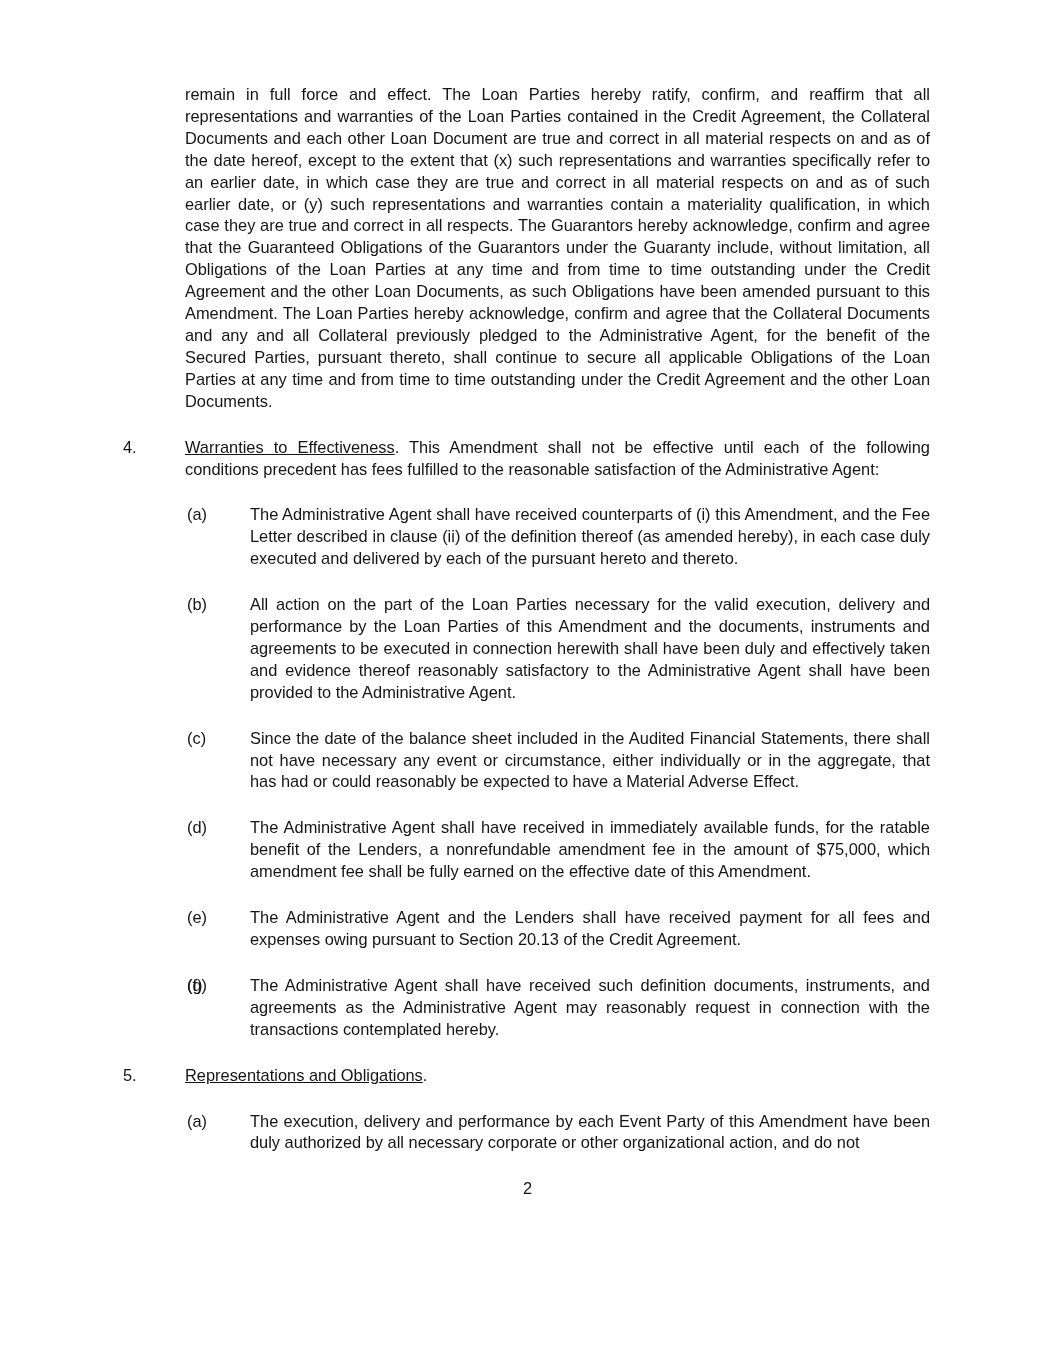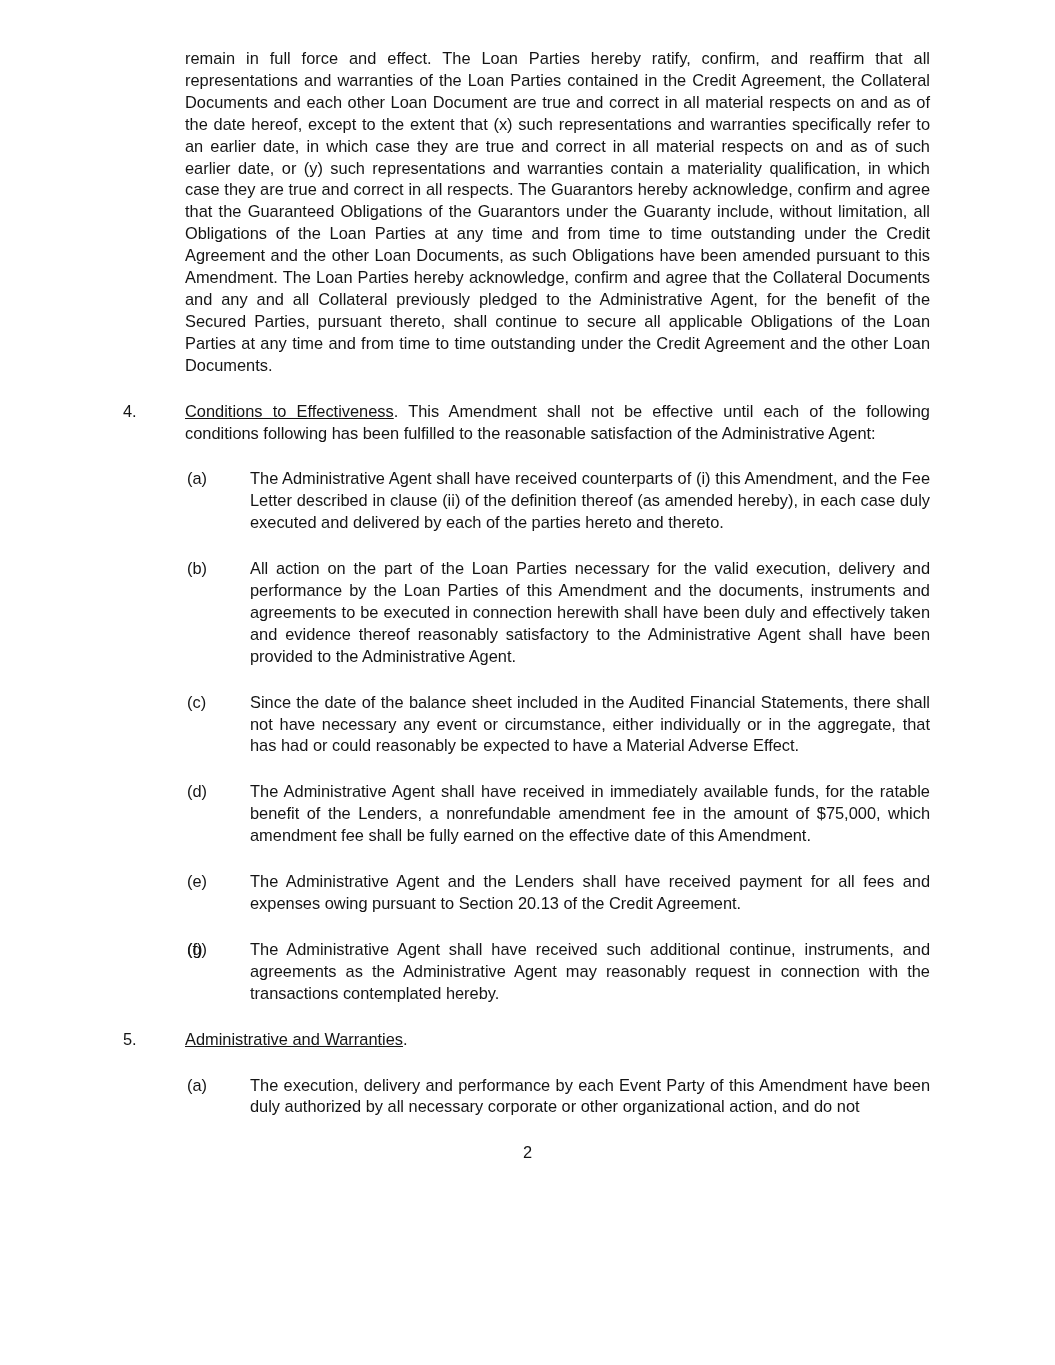--- a/index.html
+++ b/index.html
@@ -11,21 +11,21 @@
     position: relative;
     width: 1055px;
     height: 1365px;
     background: #ffffff;
     overflow: hidden;
     font-family: "Liberation Sans", sans-serif;
     font-size: 16.4px;
     line-height: 21.9px;
     color: #141414;
     box-sizing: border-box;
-    padding-top: 48px;
+    padding-top: 84px;
   }
   .para {
     margin: 0 0 24px 185px;
     width: 745px;
     text-align: justify;
   }
   .section-row {
     position: relative;
     margin-bottom: 24px;
   }
@@ -64,26 +64,26 @@
 </style>
 </head>
 <body>
 
 <div class="page">
 
   <p class="para">remain in full force and effect.  The Loan Parties hereby ratify, confirm, and reaffirm that all representations and warranties of the Loan Parties contained in the Credit Agreement, the Collateral Documents and each other Loan Document are true and correct in all material respects on and as of the date hereof, except to the extent that (x) such representations and warranties specifically refer to an earlier date, in which case they are true and correct in all material respects on and as of such earlier date, or (y) such representations and warranties contain a materiality qualification, in which case they are true and correct in all respects.  The Guarantors hereby acknowledge, confirm and agree that the Guaranteed Obligations of the Guarantors under the Guaranty include, without limitation, all Obligations of the Loan Parties at any time and from time to time outstanding under the Credit Agreement and the other Loan Documents, as such Obligations have been amended pursuant to this Amendment.  The Loan Parties hereby acknowledge, confirm and agree that the Collateral Documents and any and all Collateral previously pledged to the Administrative Agent, for the benefit of the Secured Parties, pursuant thereto, shall continue to secure all applicable Obligations of the Loan Parties at any time and from time to time outstanding under the Credit Agreement and the other Loan Documents.</p>
 
   <div class="section-row">
     <span class="sec-num">4.</span>
-    <p class="sec-body"><span class="heading-underline">Conditions to Effectiveness</span><span>.  This Amendment shall not be effective until each of the following conditions following has been fulfilled to the reasonable satisfaction of the Administrative Agent:</span></p>
+    <p class="sec-body"><span class="heading-underline">Warranties to Effectiveness</span><span>.  This Amendment shall not be effective until each of the following conditions precedent has fees fulfilled to the reasonable satisfaction of the Administrative Agent:</span></p>
   </div>
 
   <div class="subitem">
     <span class="sub-label">(a)</span>
-    <p class="sub-text">The Administrative Agent shall have received counterparts of (i) this Amendment, and the Fee Letter described in clause (ii) of the definition thereof (as amended hereby), in each case duly executed and delivered by each of the parties hereto and thereto.</p>
+    <p class="sub-text">The Administrative Agent shall have received counterparts of (i) this Amendment, and the Fee Letter described in clause (ii) of the definition thereof (as amended hereby), in each case duly executed and delivered by each of the pursuant hereto and thereto.</p>
   </div>
 
   <div class="subitem">
     <span class="sub-label">(b)</span>
     <p class="sub-text">All action on the part of the Loan Parties necessary for the valid execution, delivery and performance by the Loan Parties of this Amendment and the documents, instruments and agreements to be executed in connection herewith shall have been duly and effectively taken and evidence thereof reasonably satisfactory to the Administrative Agent shall have been provided to the Administrative Agent.</p>
   </div>
 
   <div class="subitem">
     <span class="sub-label">(c)</span>
     <p class="sub-text">Since the date of the balance sheet included in the Audited Financial Statements, there shall not have necessary any event or circumstance, either individually or in the aggregate, that has had or could reasonably be expected to have a Material Adverse Effect.</p>
@@ -98,26 +98,26 @@
     <span class="sub-label">(e)</span>
     <p class="sub-text">The Administrative Agent and the Lenders shall have received payment for all fees and expenses owing pursuant to Section 20.13 of the Credit Agreement.</p>
   </div>
 
   <div class="subitem">
     <span class="sub-label">(f)</span>
   </div>
 
   <div class="subitem">
     <span class="sub-label">(g)</span>
-    <p class="sub-text">The Administrative Agent shall have received such additional continue, instruments, and agreements as the Administrative Agent may reasonably request in connection with the transactions contemplated hereby.</p>
+    <p class="sub-text">The Administrative Agent shall have received such definition documents, instruments, and agreements as the Administrative Agent may reasonably request in connection with the transactions contemplated hereby.</p>
   </div>
 
   <div class="section-row">
     <span class="sec-num">5.</span>
-    <p class="sec-body"><span class="heading-underline">Administrative and Warranties</span><span>.</span></p>
+    <p class="sec-body"><span class="heading-underline">Representations and Obligations</span><span>.</span></p>
   </div>
 
   <div class="subitem">
     <span class="sub-label">(a)</span>
     <p class="sub-text">The execution, delivery and performance by each Event Party of this Amendment have been duly authorized by all necessary corporate or other organizational action, and do not</p>
   </div>
 
   <div class="page-num">2</div>
 
 </div>

